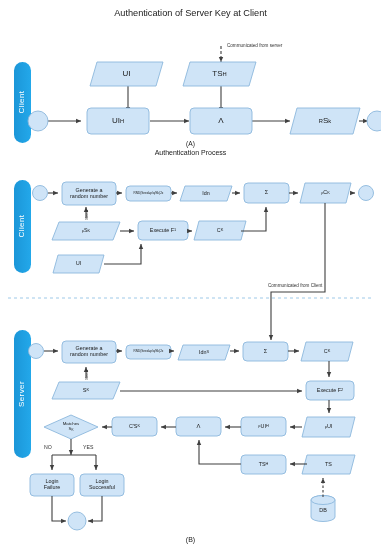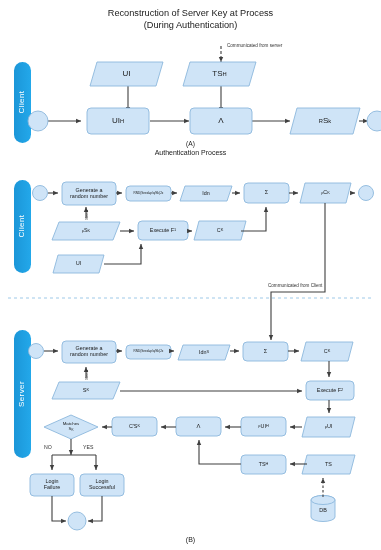--- a/index.html
+++ b/index.html
@@ -27,22 +27,21 @@
   .brlbl{position:absolute;font-size:5.2px;color:#333;}
   .cap{position:absolute;width:381px;text-align:center;font-size:6.6px;color:#1a1a1a;}
   .capb{position:absolute;width:381px;text-align:center;font-size:7px;color:#1a1a1a;}
 </style>
 </head>
 <body>
 
 <div class="canvas">
 
   <div class="ttl" style="top:8px;">
-    <div>Reconstruction of Server Key at Process</div>
-    <div>(During Authentication)</div>
+    <div>Authentication of Server Key at Client</div>
   </div>
 
   <svg viewBox="0 0 381 550">
     <defs>
       <marker id="ah" viewBox="0 0 10 10" refX="9" refY="5" markerWidth="5" markerHeight="5" orient="auto-start-reverse">
         <path d="M0,1 L9,5 L0,9 z" fill="#3f3f3f"></path>
       </marker>
       <marker id="ahd" viewBox="0 0 10 10" refX="9" refY="5" markerWidth="5" markerHeight="5" orient="auto-start-reverse">
         <path d="M0,1 L9,5 L0,9 z" fill="#3f3f3f"></path>
       </marker>

